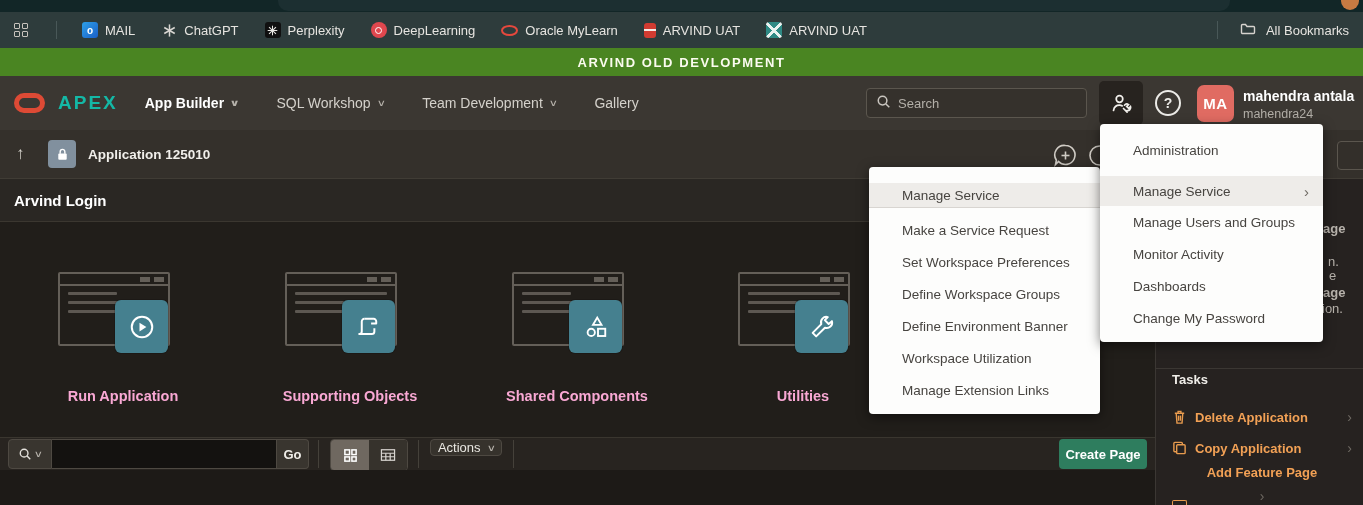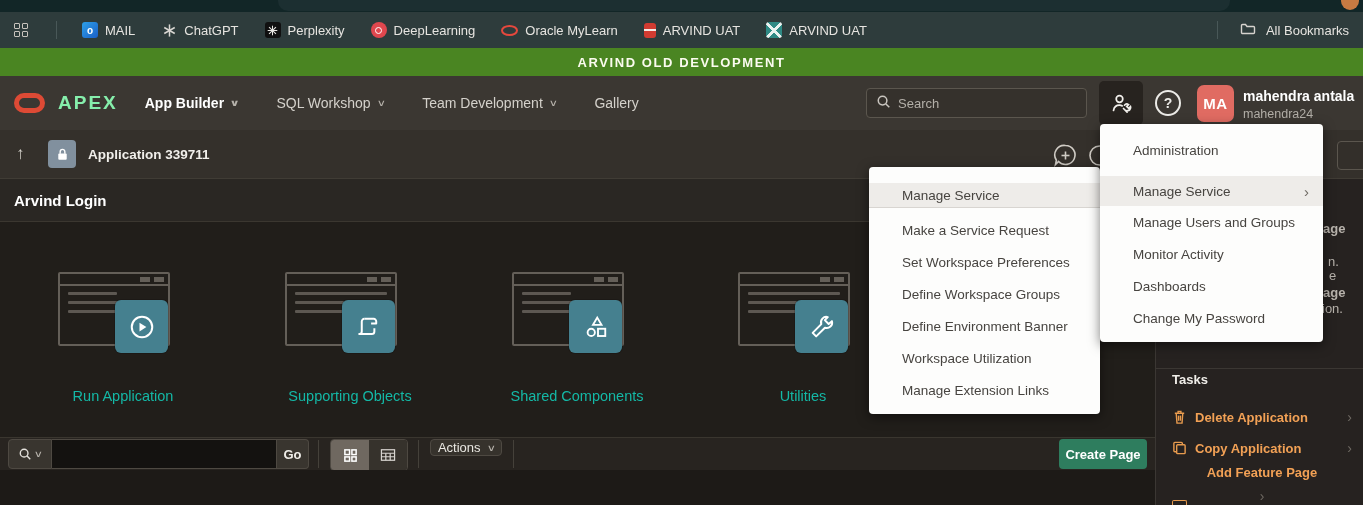--- a/index.html
+++ b/index.html
@@ -26,21 +26,21 @@
   .ic-redbadge { width:12px; height:15px; border-radius:3px; background:linear-gradient(#d23b31 38%, #f7e9e4 38% 52%, #d23b31 52%); }
   .ic-tealbadge { background:linear-gradient(45deg,transparent 42%,#e8f2f0 42% 56%,transparent 56%),linear-gradient(-45deg,transparent 42%,#e8f2f0 42% 56%,transparent 56%),#2f8a85; }
   .bm-right { margin-left:auto; display:flex; align-items:center; gap:10px; }
 
   
   .env-banner { left:0; top:48px; width:1363px; height:28px; background:#4a8522; color:#fbfbef; font-size:13px; font-weight:bold; letter-spacing:1.6px; display:flex; align-items:center; justify-content:center; }
 
   
   .apex-header { left:0; top:76px; width:1363px; height:54px; background:#3b3732; display:flex; align-items:center; padding-left:14px; }
   .oracle-logo { width:31px; height:20px; border:5px solid #dd4a35; border-radius:10px; }
-  .brand { color:#86efac; font-size:19px; font-weight:bold; letter-spacing:2px; margin-left:13px; }
+  .brand { color:#14b8a6; font-size:19px; font-weight:bold; letter-spacing:2px; margin-left:13px; }
   .hdr-nav { display:flex; align-items:center; margin-left:27px; gap:38px; font-size:14px; color:#d4d1cb; }
   .hdr-nav .nav-item { display:flex; align-items:center; gap:7px; cursor:pointer; }
   .hdr-nav .nav-item.active { color:#fff; font-weight:bold; }
   .chev { font-size:9px; color:#b6b2ab; transform:scaleX(1.4); }
   .hdr-search { left:866px; top:88px; width:221px; height:30px; background:#35312c; border:1px solid #5b564e; border-radius:4px; display:flex; align-items:center; padding:0 9px; gap:7px; }
   .hdr-search input { background:transparent; border:none; outline:none; color:#e8e6e1; font-size:13px; width:100%; font-family:inherit; }
   .hdr-search input::placeholder { color:#b3afa8; }
   .admin-btn { left:1099px; top:81px; width:44px; height:44px; background:#27231f; border-radius:5px; display:flex; align-items:center; justify-content:center; cursor:pointer; }
   .help-btn { left:1155px; top:90px; width:26px; height:26px; border:2px solid #ecebe7; border-radius:50%; color:#ecebe7; font-size:14px; font-weight:bold; display:flex; align-items:center; justify-content:center; cursor:pointer; }
   .avatar { left:1197px; top:85px; width:37px; height:37px; border-radius:7px; background:#e06b62; color:#fff; font-weight:bold; font-size:15px; display:flex; align-items:center; justify-content:center; letter-spacing:.5px; }
@@ -63,21 +63,21 @@
 
   
   .content { left:0; top:222px; width:1155px; height:215px; background:#211e1a; }
   .card { position:absolute; width:220px; top:50px; height:160px; cursor:pointer; }
   .mock { position:absolute; left:45px; top:0; width:112px; height:74px; border:2px solid rgba(167,160,150,.5); border-radius:2px; }
   .mock .mbar { height:12px; border-bottom:2px solid rgba(167,160,150,.5); position:relative; }
   .mock .mbar i { position:absolute; right:4px; top:3px; width:10px; height:5px; background:rgba(167,160,150,.5); box-shadow:-14px 0 rgba(167,160,150,.5); }
   .mock .mline { height:3px; background:rgba(167,160,150,.45); margin:6px 8px 0 8px; border-radius:1px; }
   .mock .mline.short { width:45%; }
   .badge { position:absolute; left:102px; top:28px; width:53px; height:53px; background:#45808f; border-radius:6px; display:flex; align-items:center; justify-content:center; box-shadow:0 0 0 1px rgba(0,0,0,.15); }
-  .card-label { position:absolute; left:0; right:0; top:116px; text-align:center; color:#14b8a6; font-size:14.5px; font-weight:normal; }
+  .card-label { position:absolute; left:0; right:0; top:116px; text-align:center; color:#f9a8d4; font-size:14.5px; font-weight:bold; }
 
   
   .toolbar { left:0; top:437px; width:1155px; height:33px; background:#282420; border-top:1px solid #3a362f; }
   .combo { left:8px; top:439px; width:44px; height:30px; background:#39352f; border:1px solid #4e4942; border-radius:4px 0 0 4px; display:flex; align-items:center; justify-content:center; gap:3px; cursor:pointer; }
   .rsearch { left:52px; top:439px; width:225px; height:30px; background:#141210; border:1px solid #4e4942; border-left:none; color:#e8e6e1; font-size:13px; padding:0 8px; outline:none; font-family:inherit; }
   .go-btn { left:277px; top:439px; width:32px; height:30px; background:#39352f; border:1px solid #4e4942; border-left:none; border-radius:0 4px 4px 0; color:#f0eee9; font-size:13px; font-weight:bold; display:flex; align-items:center; justify-content:center; cursor:pointer; }
   .vdiv { top:440px; width:1px; height:28px; background:#45413a; }
   .toggle-grp { left:330px; top:439px; display:flex; border:1px solid #4e4942; border-radius:4px; overflow:hidden; }
   .tgl { width:38px; height:30px; display:flex; align-items:center; justify-content:center; background:#36322c; cursor:pointer; }
   .tgl.active { background:#6f6860; }
@@ -235,21 +235,21 @@
 </div>
 
 <div class="abs crumb-row"></div>
 <div class="abs up-arrow">↑</div>
 <div class="abs app-icon">
   <svg width="15" height="15" viewBox="0 0 16 16">
       <rect x="3.5" y="7" width="9" height="6.5" rx="1" fill="#fff"></rect>
       <path d="M5.5 7.2V5a2.5 2.5 0 0 1 5 0v2.2" fill="none" stroke="#fff" stroke-width="1.5"></path>
     </svg>
 </div>
-<div class="abs crumb-label">Application 339711</div>
+<div class="abs crumb-label">Application 125010</div>
 
 <div class="abs bubble-btn">
   <svg width="27" height="27" viewBox="0 0 27 27" fill="none" stroke="#cfcbc4" stroke-width="1.6">
       <path d="M13.5 3.5a9.5 9.5 0 1 1-6.9 16l-3.1 3 .9-4.3a9.5 9.5 0 0 1 9.1-14.7z"></path>
       <line x1="13.5" y1="9.5" x2="13.5" y2="17.5"></line>
       <line x1="9.5" y1="13.5" x2="17.5" y2="13.5"></line>
     </svg>
 </div>
 <div class="abs bubble-btn2">
   <svg width="27" height="27" viewBox="0 0 27 27" fill="none" stroke="#cfcbc4" stroke-width="1.6">

